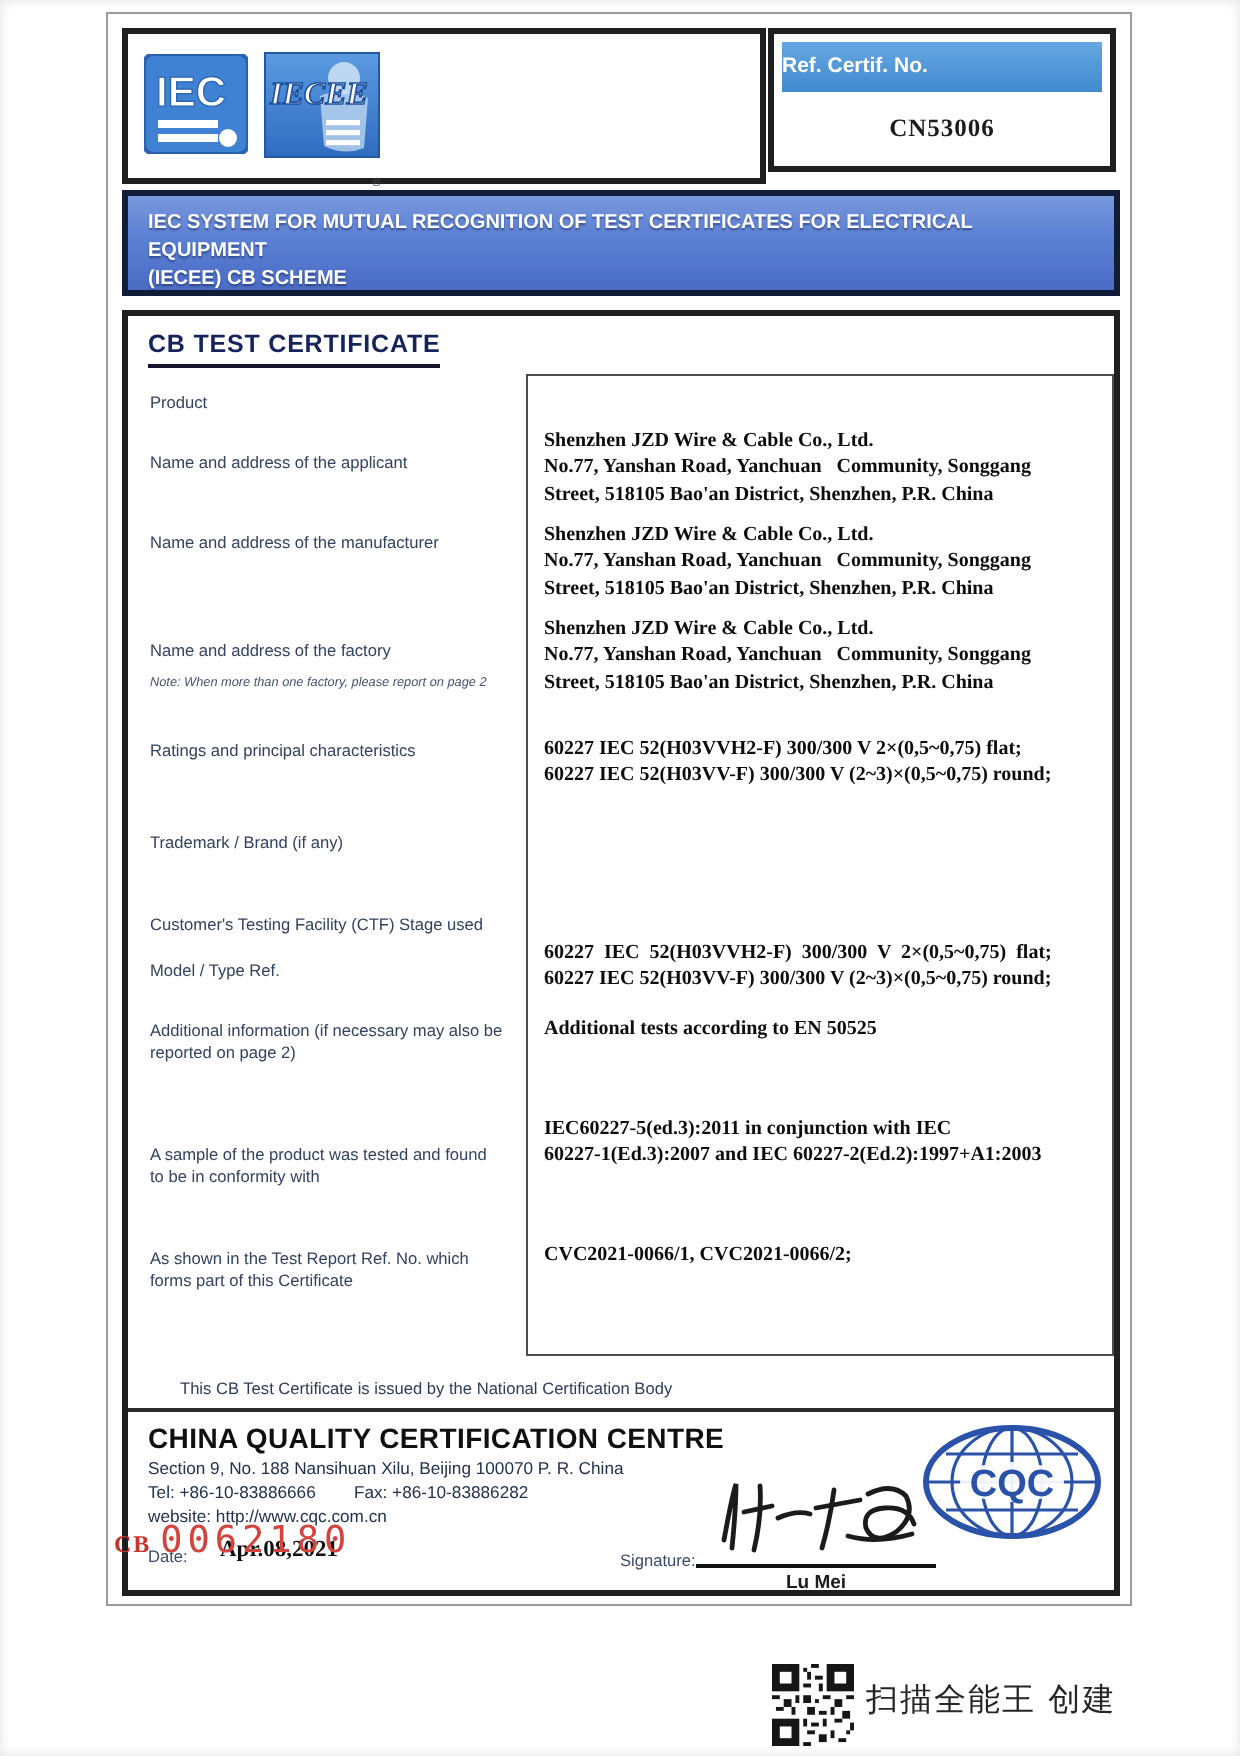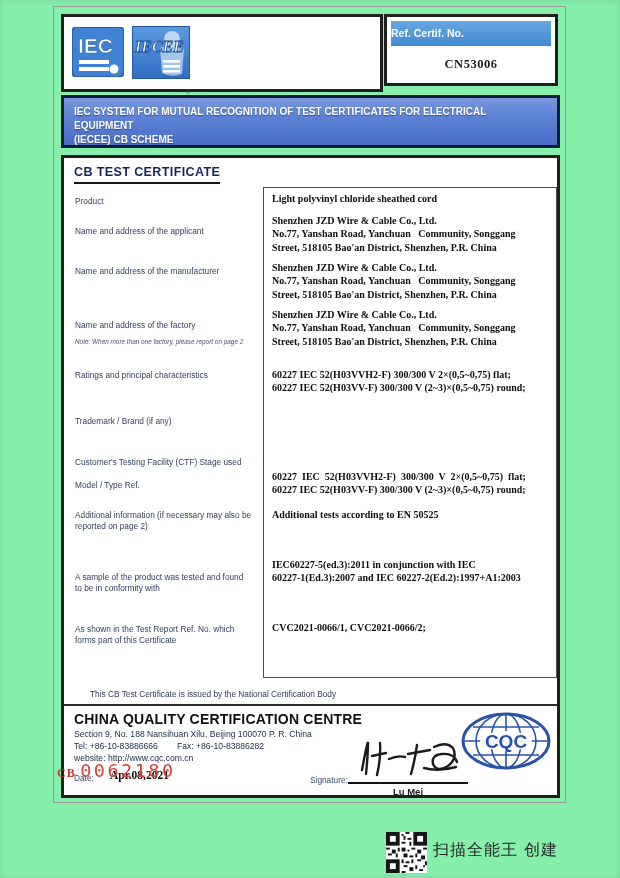--- a/index.html
+++ b/index.html
@@ -1,17 +1,17 @@
 <!DOCTYPE html>
 <html><head>
 <meta charset="utf-8">
 <style>
   html,body{margin:0;padding:0;background:#e8e8e6;}
   .paper{
-    position:relative;width:620px;height:878px;background:#86efac;
+    position:relative;width:620px;height:878px;background:#ffffff;
     font-family:"Liberation Sans",sans-serif;overflow:hidden;
     box-shadow:inset 0 0 6px rgba(0,0,0,.12);
   }
   .abs{position:absolute;}
   
   .outer-frame{left:53px;top:6px;width:511px;height:795px;border:1px solid #9a9a98;}
   
   .logos-box{left:61px;top:14px;width:316px;height:72px;background:#fff;border:3px solid #1f1f1f;}
   .reg-mark{left:122px;top:72px;font-size:6px;color:#444;}
   
@@ -106,21 +106,20 @@
     <div class="abs field-label" style="top:258px">Trademark / Brand (if any)</div>
     <div class="abs field-label" style="top:299px">Customer's Testing Facility (CTF) Stage used</div>
     <div class="abs field-label" style="top:322px">Model / Type Ref.</div>
     <div class="abs field-label" style="top:352px">Additional information (if necessary may also be
 reported on page 2)</div>
     <div class="abs field-label" style="top:414px">A sample of the product was tested and found
 to be in conformity with</div>
     <div class="abs field-label" style="top:466px">As shown in the Test Report Ref. No. which
 forms part of this Certificate</div>
 
-    <div class="abs field-value" style="top:34px">Light polyvinyl chloride sheathed cord</div>
     <div class="abs field-value" style="top:56px">Shenzhen JZD Wire &amp; Cable Co., Ltd.
 No.77, Yanshan Road, Yanchuan   Community, Songgang
 Street, 518105 Bao'an District, Shenzhen, P.R. China</div>
     <div class="abs field-value" style="top:103px">Shenzhen JZD Wire &amp; Cable Co., Ltd.
 No.77, Yanshan Road, Yanchuan   Community, Songgang
 Street, 518105 Bao'an District, Shenzhen, P.R. China</div>
     <div class="abs field-value" style="top:150px">Shenzhen JZD Wire &amp; Cable Co., Ltd.
 No.77, Yanshan Road, Yanchuan   Community, Songgang
 Street, 518105 Bao'an District, Shenzhen, P.R. China</div>
     <div class="abs field-value" style="top:210px">60227 IEC 52(H03VVH2-F) 300/300 V 2×(0,5~0,75) flat;

